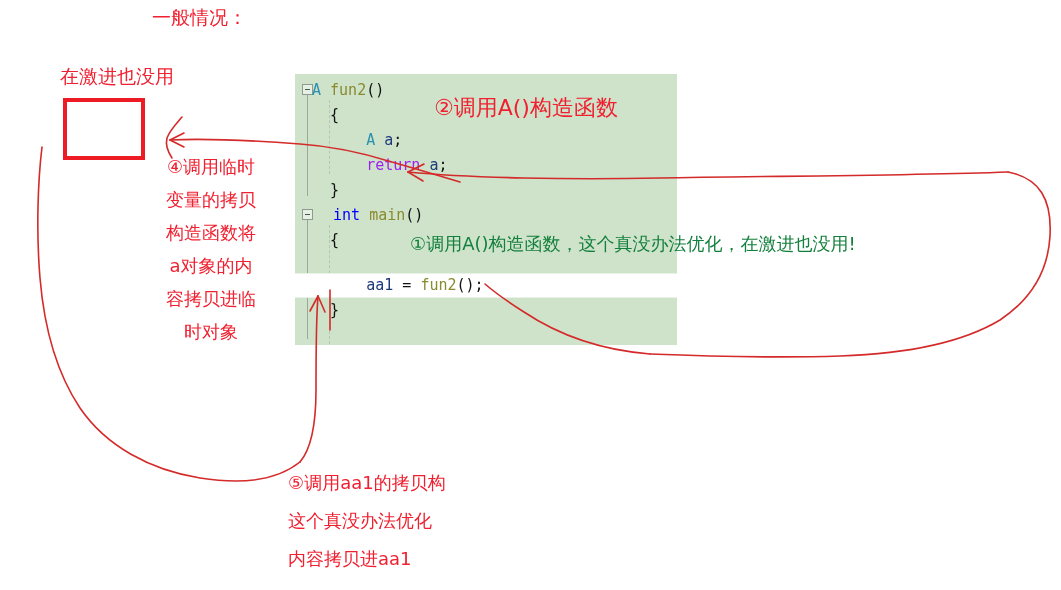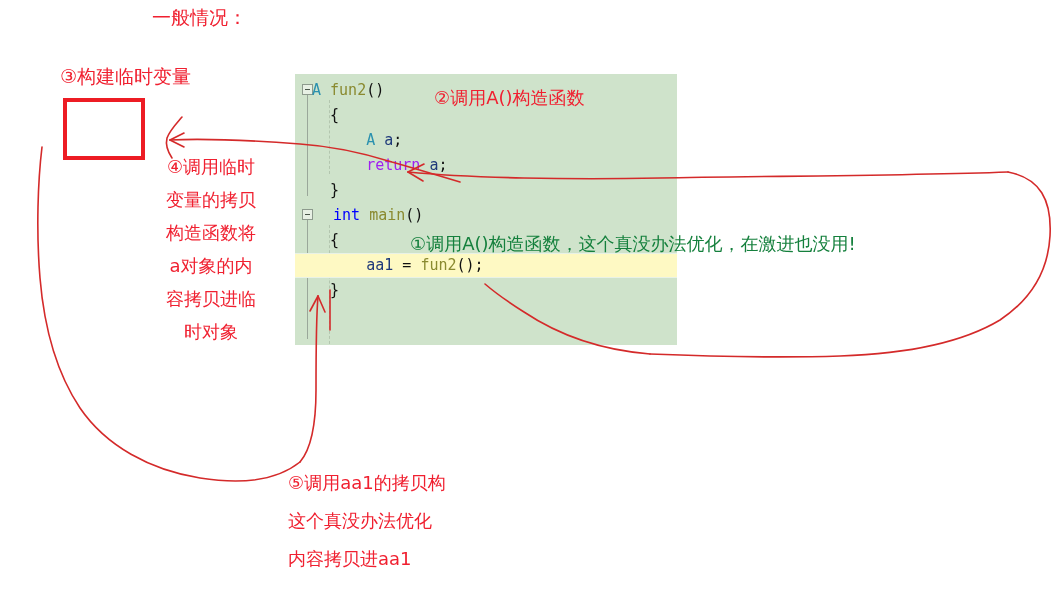--- a/index.html
+++ b/index.html
@@ -27,21 +27,21 @@
     position:absolute;left:63px;top:98px;width:82px;height:62px;
     border:4px solid #ed1c24;background:#ffffff;box-sizing:border-box;
   }
 
   
   .note{
     position:absolute;color:#f02030;white-space:pre;
     font-family:"DejaVu Sans","Liberation Sans",sans-serif;
   }
   .note-3{left:60px;top:64px;font-size:19px;}
-  .note-2{left:434px;top:86px;font-size:18px;text-align:right;}
+  .note-2{left:434px;top:93px;font-size:22px;text-align:right;}
   .note-4{left:166px;top:150px;font-size:18px;line-height:33px;text-align:center;}
   .note-5{left:288px;top:464px;font-size:18px;line-height:38px;}
   .note-1{
     position:absolute;left:410px;top:232px;font-size:18px;white-space:nowrap;
     color:#15803d;
     font-family:"DejaVu Sans","Liberation Sans",sans-serif;
   }
 
   
   .code-block{
@@ -51,21 +51,21 @@
     font-size:15px;
     overflow:hidden;
   }
   .code-rows{position:absolute;left:0;top:4px;width:100%;}
   .crow{
     position:relative;height:25px;line-height:25px;
     white-space:pre;
     padding-left:17px;
     box-sizing:border-box;
   }
-  .crow.hl{background:#fef9c3;box-shadow:inset 0 1px 0 #e9f2e6,inset 0 -1px 0 #e9f2e6;}
+  .crow.hl{background:#ffffff;box-shadow:inset 0 1px 0 #e9f2e6,inset 0 -1px 0 #e9f2e6;margin-top:20px;}
 
   
   .foldline{
     position:absolute;left:12px;top:0;width:1px;background:#9aa79a;
   }
   .foldline.f1{top:16px;height:106px;}
   .foldline.f2{top:141px;height:124px;}
   .foldbox{
     position:absolute;left:7px;width:11px;height:11px;
     border:1px solid #8d9a8d;background:#e7f0e4;
@@ -115,21 +115,21 @@
         <div class="crow"><span class="tok t-pl">  }</span></div>
         <div class="crow"><span class="tok t-kw">int</span><span class="tok t-pl"> </span><span class="tok t-fn">main</span><span class="tok t-pl">()</span></div>
         <div class="crow"><span class="tok t-pl">  {</span></div>
         <div class="crow hl"><span class="tok t-pl">      </span><span class="tok t-var">aa1</span><span class="tok t-pl"> = </span><span class="tok t-fn">fun2</span><span class="tok t-pl">();</span></div>
         <div class="crow"><span class="tok t-pl">  }</span></div>
       </div>
   </div>
 
   <div class="tempbox"></div>
 
-  <div class="note note-3">③构建临时变量</div>
+  <div class="note note-3">在激进也没用</div>
 
   <div class="note note-2">②调用A()构造函数</div>
 
   <div class="note note-4">④调用临时
 变量的拷贝
 构造函数将
 a对象的内
 容拷贝进临
 时对象</div>
 

